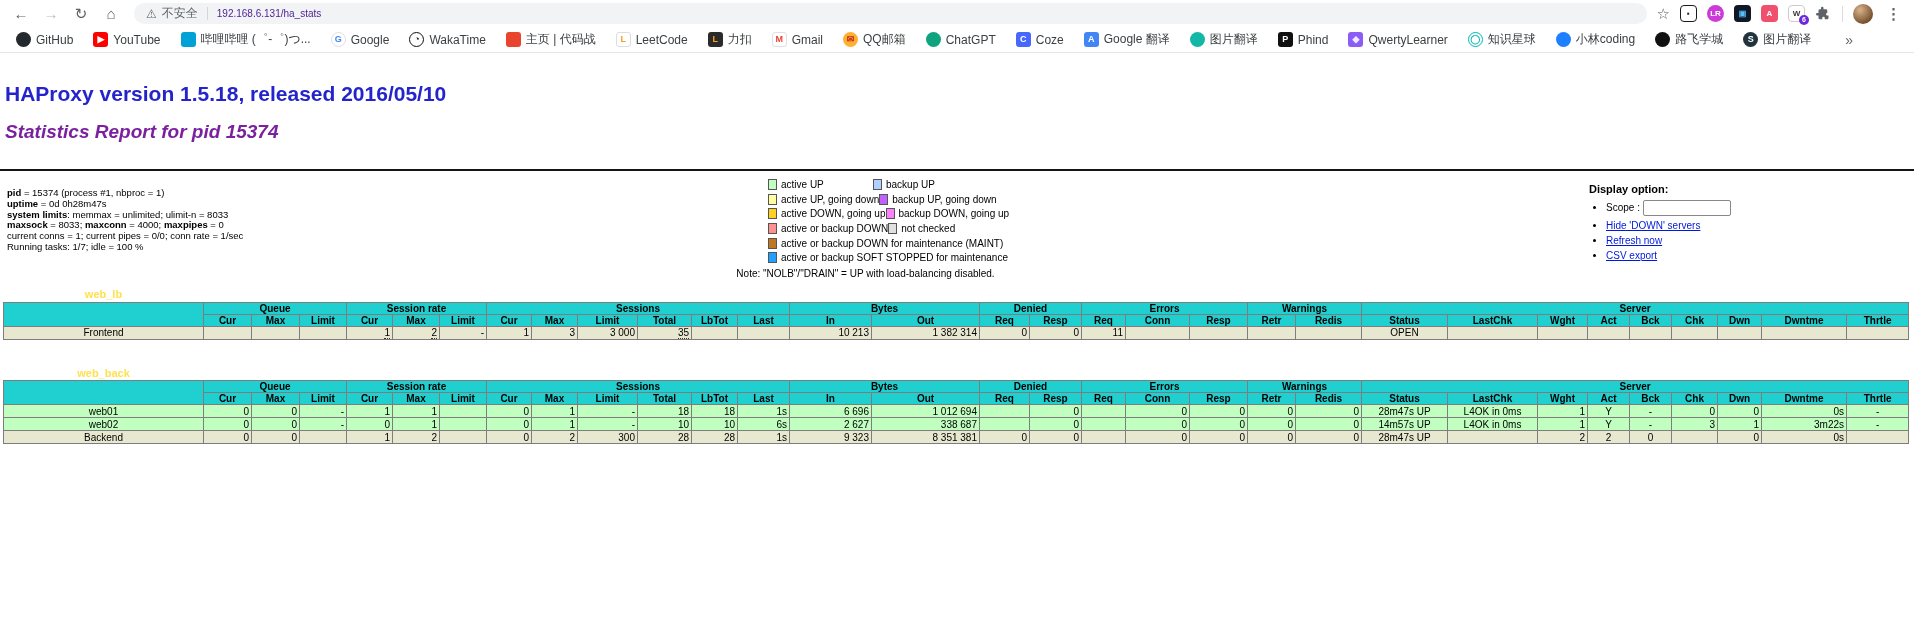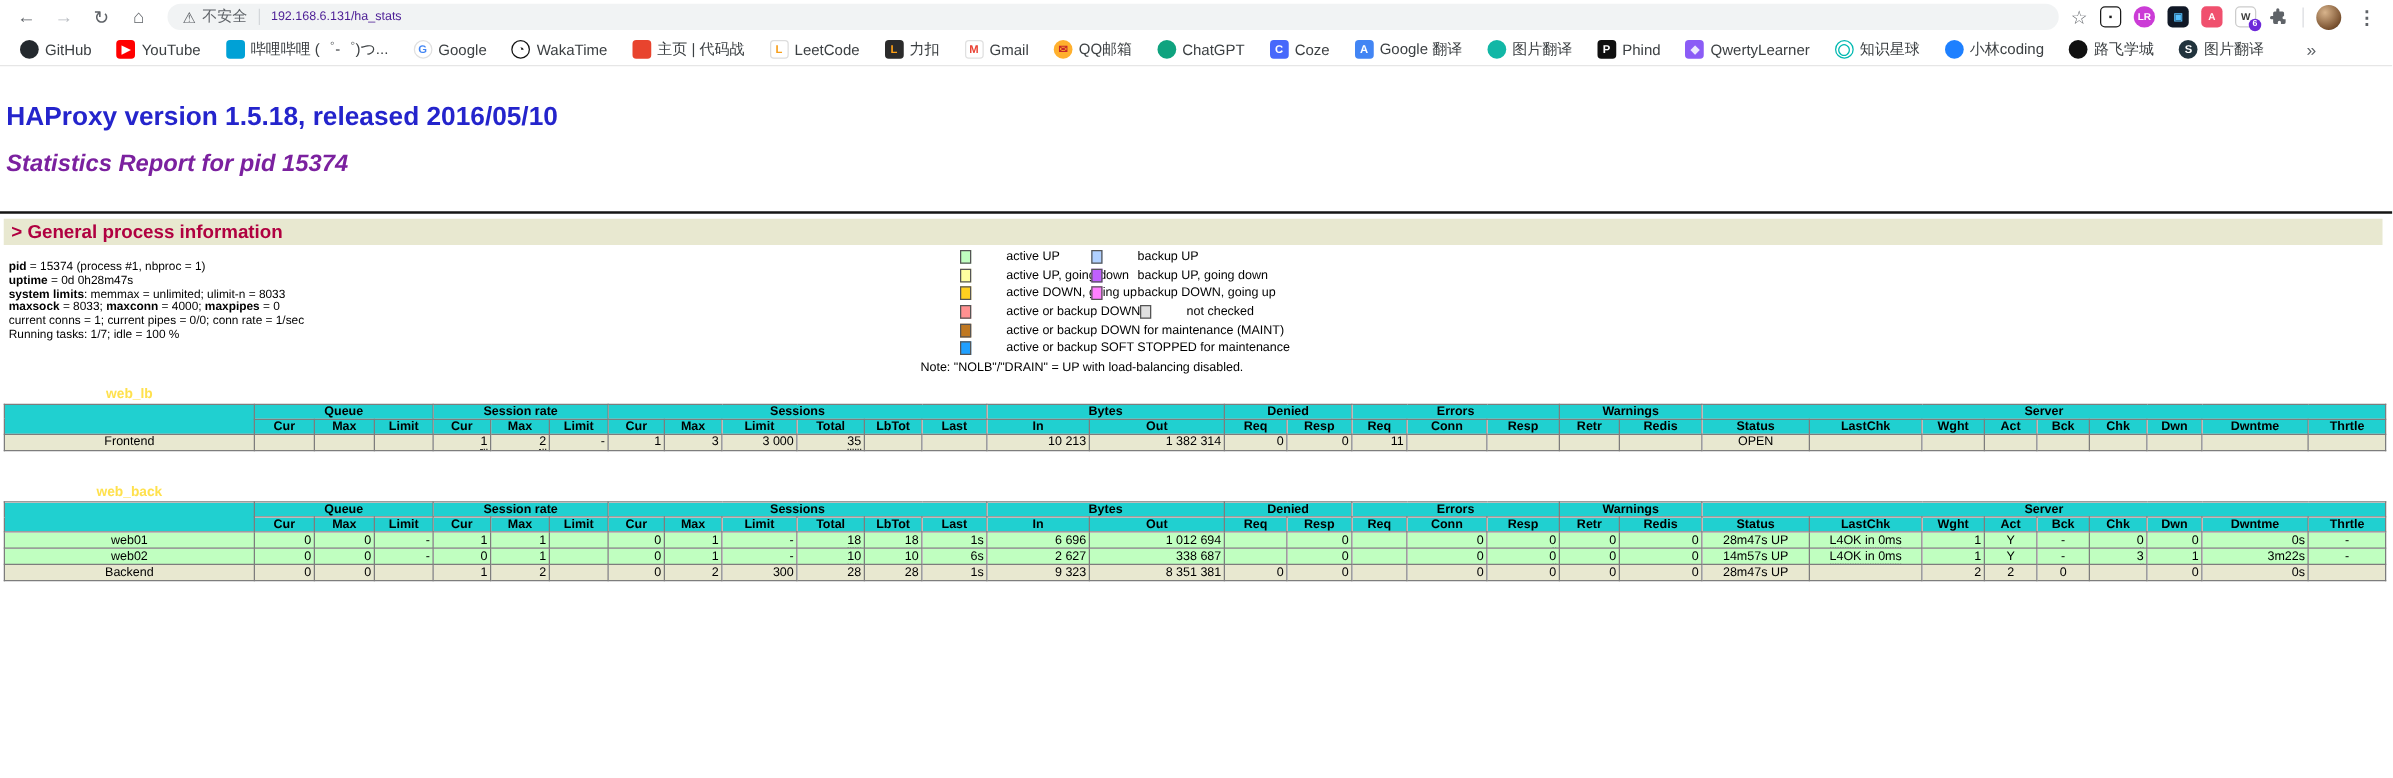--- a/index.html
+++ b/index.html
@@ -43,21 +43,21 @@
   .h1 { margin:29px 0 0 2px; font-size:21px; font-weight:bold; }
   .h1 a { color:#2424cc; text-decoration:none; }
   .h2 { margin:15px 0 26px 2px; font-size:19px; font-weight:bold; font-style:italic; color:#7b219f; }
   .hrline { border:none; border-top:2px solid #151515; margin:0 0 4px -3px; }
   .h3 { background:#e8e8d0; color:#b00040; font-size:15px; font-weight:bold;
         padding:2px 6px; margin:0 8px 0 0; }
   .info { position:relative; height:112px; }
   .proc { position:absolute; left:4px; top:13px; font-size:9.5px; line-height:10.8px; white-space:nowrap; }
   .legend { position:absolute; left:715px; top:2px; width:295px; }
   .lgrow { display:flex; align-items:center; height:14.7px; padding-left:50px; font-size:10px; }
-  .lgitem { display:flex; align-items:flex-start; white-space:nowrap;gap:24px; }
+  .lgitem { display:flex; align-items:flex-start; white-space:nowrap; }
   .lgitem.l { min-width:105px; }
   .sw { width:9px; height:11px; border:1px solid #555; margin-right:4px; flex:none; }
   .lgnote { font-size:10px; margin-top:3px; text-align:center; white-space:nowrap; }
   .opt { position:absolute; top:8px; font-size:10px; white-space:nowrap; }
   .opt .t { font-size:11px; font-weight:bold; }
   .opt ul { margin:5px 0 0 17px; padding:0; }
   .opt li { margin-bottom:4px; }
   .opt a { color:#0018d8; text-decoration:underline; cursor:pointer; }
   #dispOpt { left:1586px; } #extRes { left:1778px; }
   .scope-in { width:88px; height:16px; border:1px solid #888; border-radius:2px;
@@ -201,21 +201,20 @@
       </span>
     <span class="bm-more">»</span>
   </div>
 
   <div class="content">
     <div class="h1">
       <a>HAProxy version 1.5.18, released 2016/05/10</a>
     </div>
     <div class="h2">Statistics Report for pid 15374</div>
     <hr class="hrline">
-    <div class="h3">&gt; General process information</div>
 
     <div class="info">
       <div class="proc" id="procInfo">
           <div><b>pid</b><span> = 15374 (process #1, nbproc = 1)</span></div>
           <div><b>uptime</b><span> = 0d 0h28m47s</span></div>
           <div><b>system limits</b><span>: memmax = unlimited; ulimit-n = 8033</span></div>
           <div><b>maxsock</b><span> = 8033; </span><b>maxconn</b><span> = 4000; </span><b>maxpipes</b><span> = 0</span></div>
           <div><span>current conns = 1; current pipes = 0/0; conn rate = 1/sec</span></div>
           <div><span>Running tasks: 1/7; idle = 100 %</span></div>
         </div>
@@ -271,20 +270,31 @@
             <div class="lgrow">
               <span class="lgitem l">
                 <span class="sw" style="background: rgb(32, 160, 255);"></span>
                 <span>active or backup SOFT STOPPED for maintenance</span>
               </span>
             </div>
           </div>
         <div class="lgnote">Note: "NOLB"/"DRAIN" = UP with load-balancing disabled.</div>
       </div>
 
+      <div class="opt" id="dispOpt">
+        <span class="t">Display option:</span>
+        <ul id="dispList">
+          <li>
+            <span>Scope :</span><input class="scope-in" type="text" value="" style="">
+          </li>
+        <li><a>Hide 'DOWN' servers</a></li>
+            <li><a>Refresh now</a></li>
+            <li><a>CSV export</a></li>
+          </ul>
+      </div>
 
     </div>
 
     <div id="tablesHost">
         <table class="tbl">
           <colgroup>
             <col style="width: 200px;">
             <col style="width: 48px;">
             <col style="width: 48px;">
             <col style="width: 47px;">

